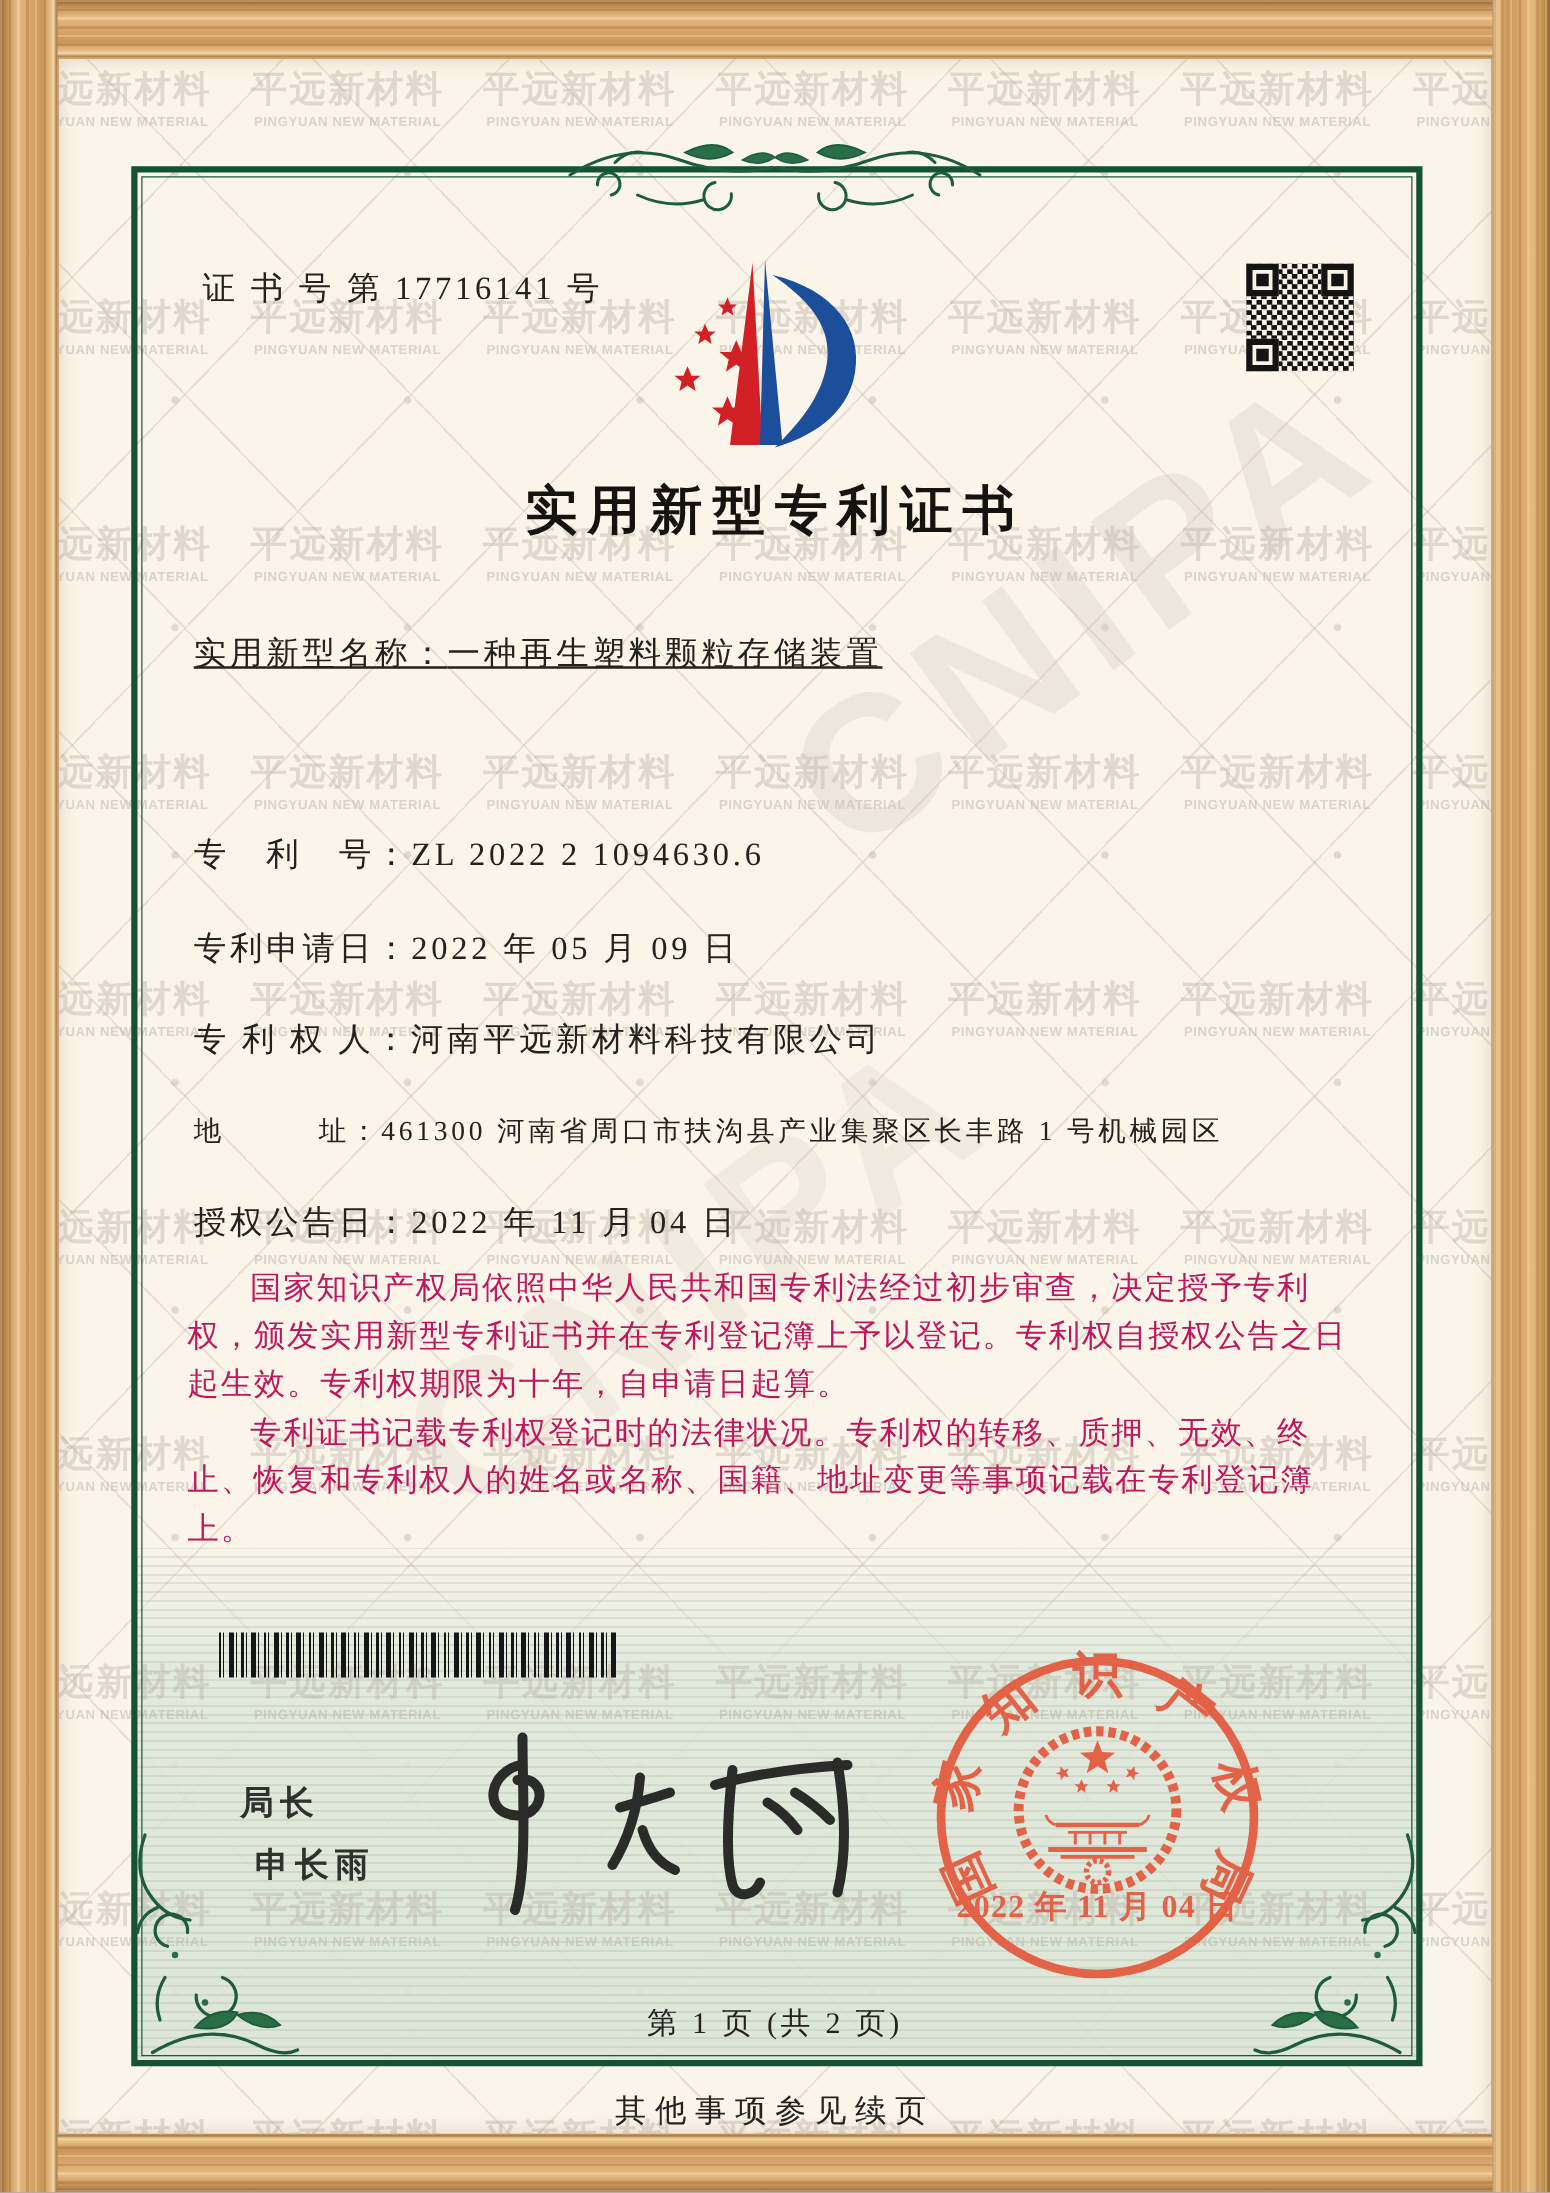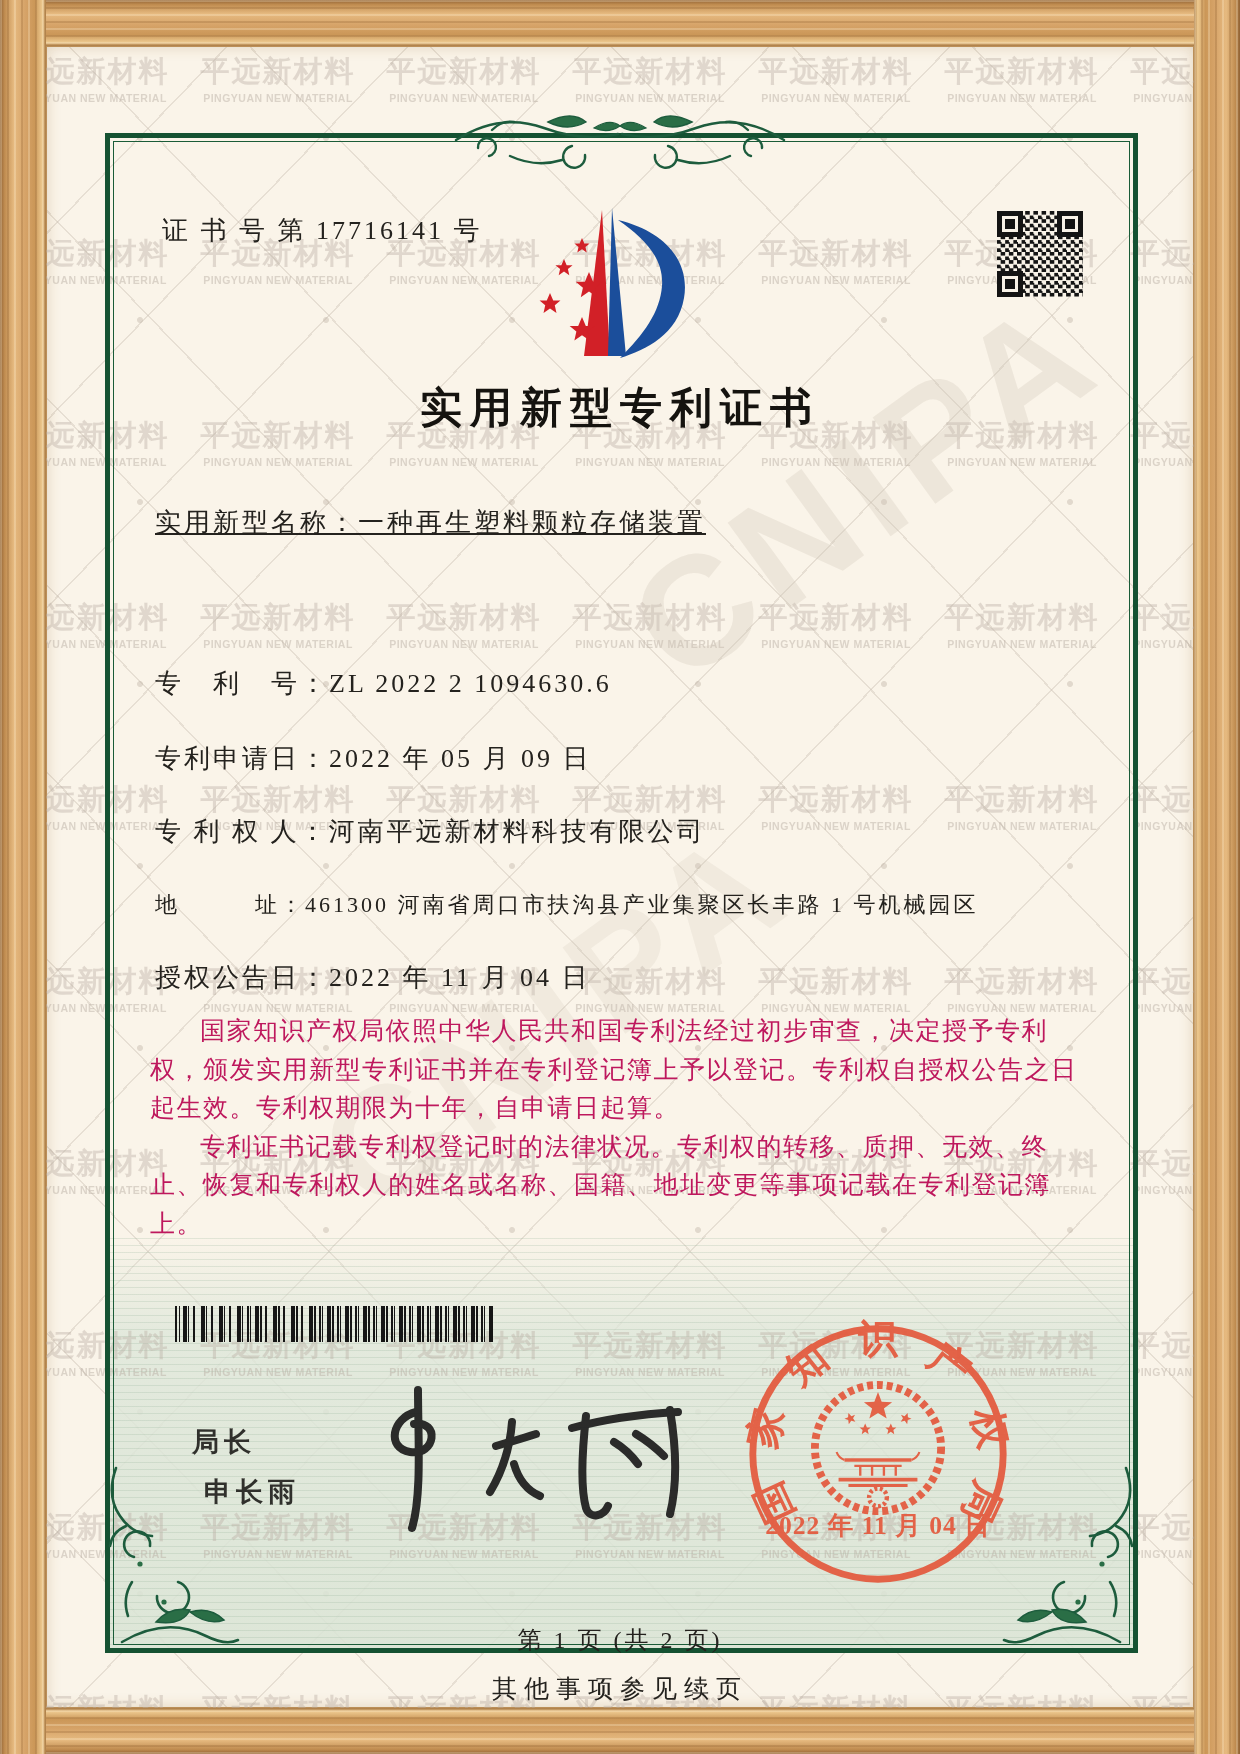--- a/index.html
+++ b/index.html
@@ -57,21 +57,21 @@
   .grant-right { position:absolute; left:489px; top:0; }
   .paras  { left:150px; top:1012px; width:948px; font-size:25px; line-height:38.5px;
             letter-spacing:1.5px; color:#be185d; }
   .paras p { text-indent:2em; }
   .barcode { position:absolute; left:175px; top:1306px; width:318px; height:36px; z-index:6;
     background:repeating-linear-gradient(90deg,#161616 0 2px,rgba(0,0,0,0) 2px 3.5px,
       #161616 3.5px 4.5px,rgba(0,0,0,0) 4.5px 8px,#161616 8px 12px,rgba(0,0,0,0) 12px 13.5px,
       #161616 13.5px 14.5px,rgba(0,0,0,0) 14.5px 18px); }
   .signer { left:192px; font-family:"Liberation Sans",sans-serif; font-weight:600;
             font-size:27px; letter-spacing:5px; color:#30302c; }
-  .pagenum { left:0; right:0; top:1602px; text-align:center; font-size:24px; letter-spacing:3px;margin-top:22px; }
+  .pagenum { left:0; right:0; top:1602px; text-align:center; font-size:24px; letter-spacing:3px; }
   .contnote { left:0; right:0; top:1672px; text-align:center; font-size:25px; letter-spacing:7px; }
   .sig-svg { position:absolute; left:352px; top:1384px; z-index:7; }
   .seal-svg { position:absolute; left:740px; top:1316px; z-index:7; opacity:.92; }
   
   .logo-svg { position:absolute; left:532px; top:206px; z-index:6; }
   .qr { position:absolute; left:997px; top:211px; width:86px; height:86px; z-index:6;
         background-color:#f9f3e8;
         background-image:repeating-conic-gradient(#141414 0 25%, rgba(0,0,0,0) 0 50%);
         background-size:8.2px 8.2px; }
   .qr-finder { position:absolute; width:26px; height:26px; border:5px solid #141414; background:#f9f3e8; }

